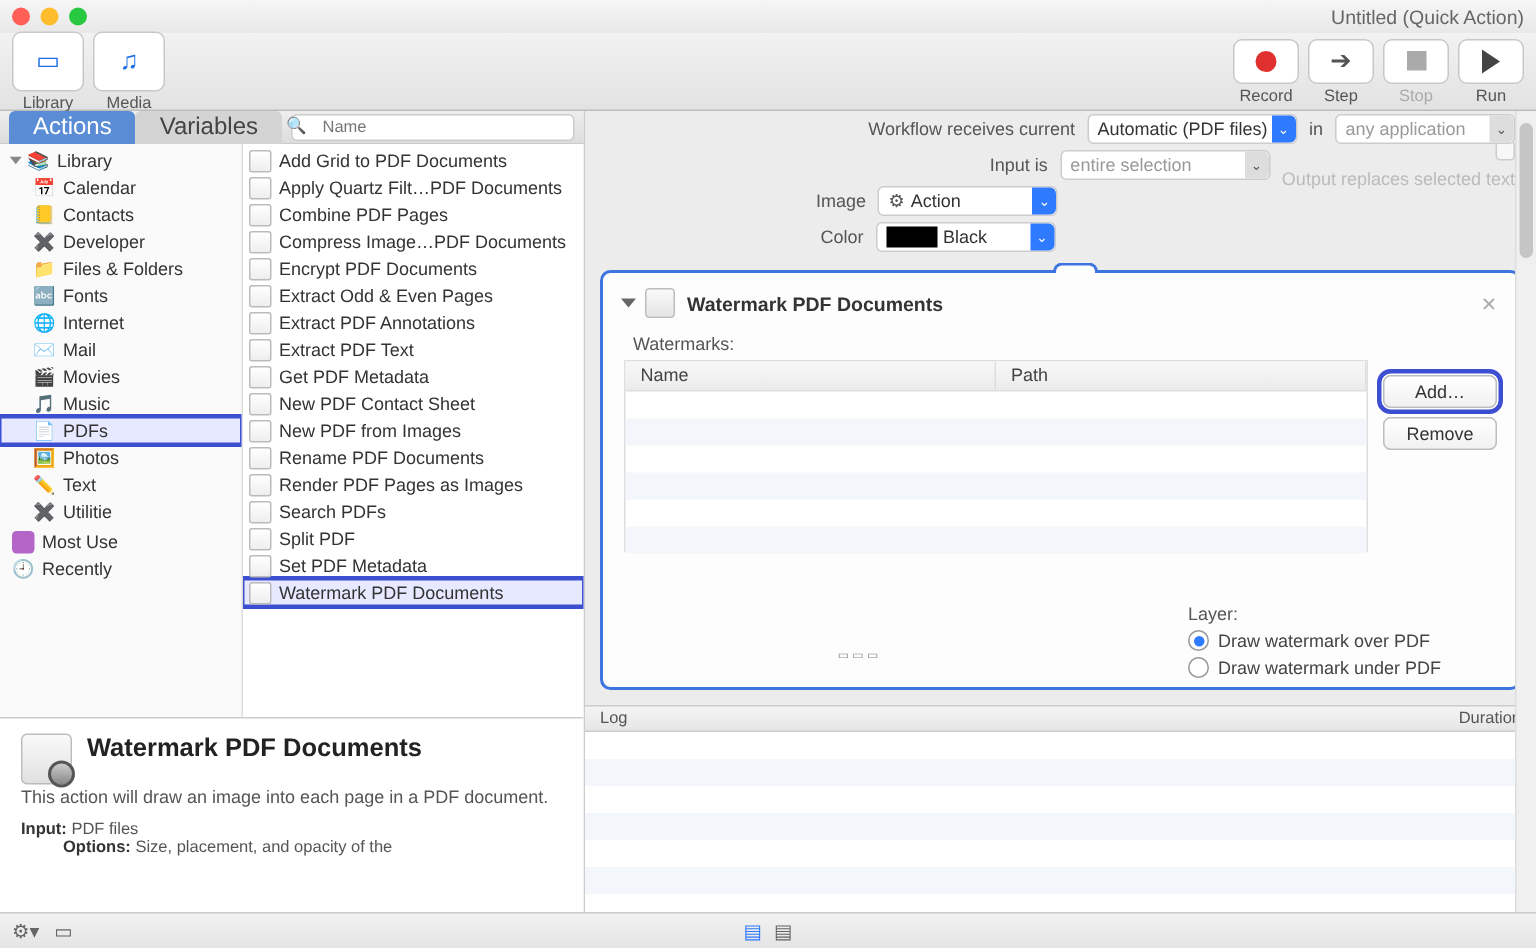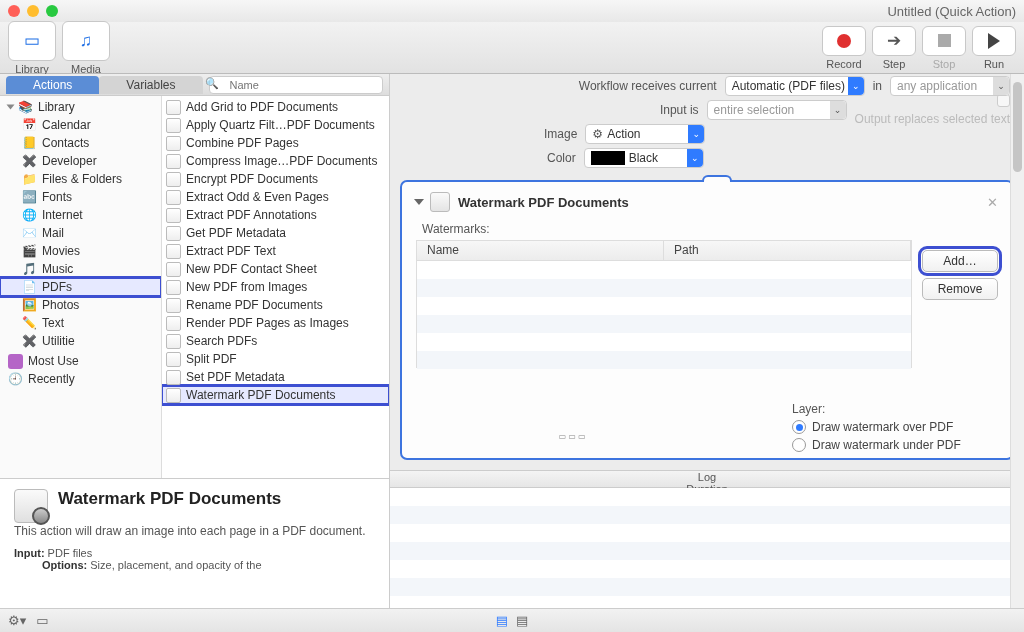--- a/index.html
+++ b/index.html
@@ -27,21 +27,21 @@
 .rlabel{font-size:11px;color:#555;}
 .rlabel.dim{color:#aaa;}
 
 
 .cols { display:flex; height: calc(100% - 22px - 52px - 24px); }
 .leftcol { width: 390px; display:flex; flex-direction:column; border-right:1px solid #ccc; background:#fafafa; }
 .rightcol { flex:1; display:flex; flex-direction:column; position:relative; background:#ececec; }
 
 
 .lefttabs { height:22px; display:flex; align-items:center; background:linear-gradient(#eee,#ddd); border-bottom:1px solid #ccc; padding-left:6px; gap:0;}
-.tab { padding:2px 27px; font-size:12px; background:#d4d4d4; border-radius:4px 4px 0 0; color:#444; }
+.tab { padding:2px 16px; font-size:16px; background:#d4d4d4; border-radius:4px 4px 0 0; color:#444; }
 .tab.active { background:#5b8dd6; color:#fff; }
 .searchwrap { flex:1; padding:0 6px; }
 .search { width:100%; height:18px; border:1px solid #ccc; border-radius:4px; background:#fff; padding:0 6px 0 20px; font-size:11px; color:#999; }
 .searchicon{position:relative;}
 .searchicon::before{content:"🔍"; position:absolute; left:3px; top:1px; font-size:11px; color:#999;}
 
 
 .leftsplit { display:flex; flex:1; min-height:0; }
 .catcol { width:162px; border-right:1px solid #ddd; overflow:hidden; padding-top:2px; background:#fafafa;}
 .actcol { flex:1; overflow:hidden; padding-top:2px; background:#fff;}
@@ -96,21 +96,21 @@
 .macbtn{height:22px;border:1px solid #bbb;border-radius:5px;background:linear-gradient(#fff,#f1f1f1);font-size:12px;color:#333;display:flex;align-items:center;justify-content:center;text-align:right;}
 .macbtn.hl{outline:3px solid #3d4fd1;outline-offset:1px;}
 .layer{position:absolute;left:330px;bottom:6px;right:14px;}
 .layer .lbl{font-size:12px;color:#555;margin-left:60px;}
 .radiorow{display:flex;align-items:center;gap:6px;font-size:12px;color:#444;margin-top:4px;margin-left:60px;}
 .radio{width:14px;height:14px;border:1px solid #999;border-radius:50%;background:#fff;display:flex;align-items:center;justify-content:center;}
 .radio.on::after{content:"";width:7px;height:7px;border-radius:50%;background:#2f7bff;}
 .preview{position:absolute;left:70px;bottom:4px;width:200px;height:36px;font-size:8px;color:#888;display:flex;align-items:center;justify-content:center;gap:8px;}
 
 
-.logbar{height:18px;background:linear-gradient(#f4f4f4,#e6e6e6);border-top:1px solid #ccc;border-bottom:1px solid #ccc;display:flex;align-items:center;font-size:11px;color:#555;padding:0 10px;flex-direction:column;}
+.logbar{height:18px;background:linear-gradient(#f4f4f4,#e6e6e6);border-top:1px solid #ccc;border-bottom:1px solid #ccc;display:flex;align-items:center;font-size:11px;color:#555;padding:0 10px;}
 .logbar .spacer{flex:1;}
 .logbody{height:120px;background:#fff;}
 .logbody .lr{height:18px;}
 .logbody .lr:nth-child(even){background:#f3f6fa;}
 
 
 .bottombar{position:absolute;left:0;right:0;bottom:0;height:24px;background:linear-gradient(#f2f2f2,#e4e4e4);border-top:1px solid #ccc;display:flex;align-items:center;padding:0 8px;gap:10px;font-size:13px;color:#666;}
 .bottombar .mid{position:absolute;left:50%;transform:translateX(-50%);display:flex;gap:8px;}
 
 
@@ -276,25 +276,25 @@
           <div class="row">
             <span class="pdficon"></span>
             <span>Extract Odd &amp; Even Pages</span>
           </div>
           <div class="row">
             <span class="pdficon"></span>
             <span>Extract PDF Annotations</span>
           </div>
           <div class="row">
             <span class="pdficon"></span>
+            <span>Extract PDF Text</span>
+          </div>
+          <div class="row">
+            <span class="pdficon"></span>
             <span>Get PDF Metadata</span>
-          </div>
-          <div class="row">
-            <span class="pdficon"></span>
-            <span>Extract PDF Text</span>
           </div>
           <div class="row">
             <span class="pdficon"></span>
             <span>New PDF Contact Sheet</span>
           </div>
           <div class="row">
             <span class="pdficon"></span>
             <span>New PDF from Images</span>
           </div>
           <div class="row">

